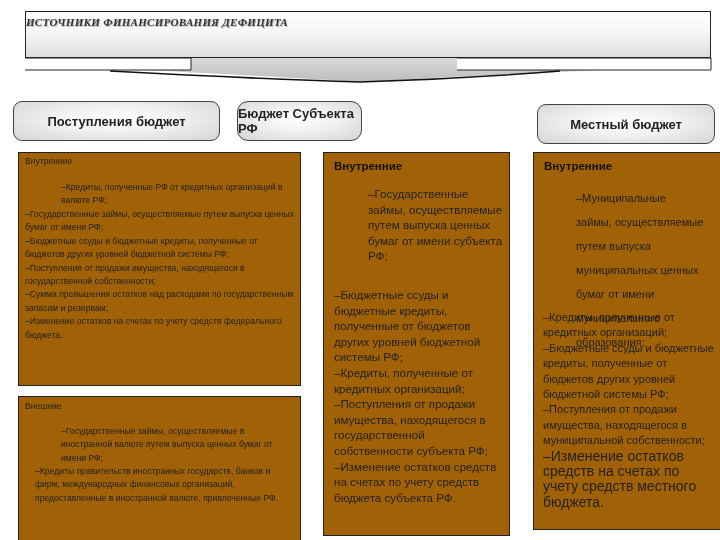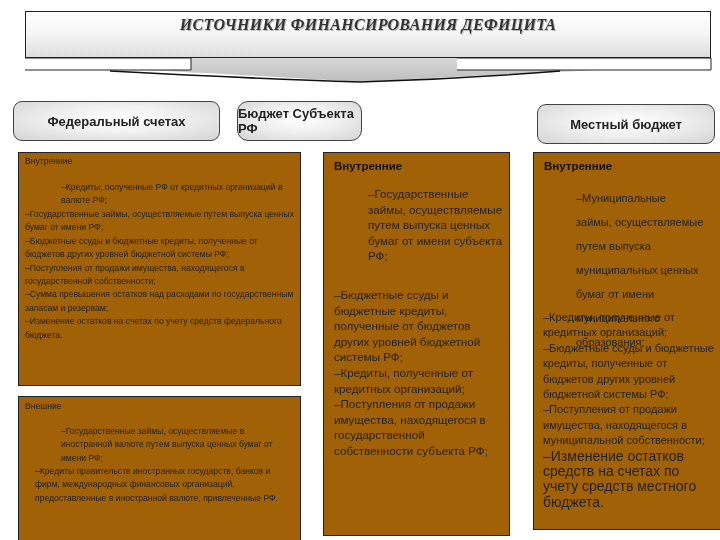--- a/index.html
+++ b/index.html
@@ -10,24 +10,24 @@
     color: #111;
   }
   .banner {
     position: absolute; left: 25px; top: 11px; width: 686px; height: 47px;
     border: 1px solid #222;
     background: linear-gradient(to bottom, #ffffff 0%, #f6f6f6 45%, #dedede 100%);
     box-sizing: border-box;
   }
   .banner-title {
     position: absolute; left: 0; right: 0; top: 4px;
-    text-align: center;
+    text-align: left;
     font-family: "Liberation Serif", serif;
     font-style: italic; font-weight: bold;
-    font-size: 16px; letter-spacing: 0.3px;
+    font-size: 11px; letter-spacing: 0.3px;
     color: #333;
     text-shadow: 1px 1px 0 #bbb;
   }
   .arrow-svg { position: absolute; left: 0; top: 55px; width: 720px; height: 40px; }
 
   .header-box {
     position: absolute; top: 101px; height: 40px;
     border: 1px solid #444; border-radius: 9px;
     background: radial-gradient(ellipse at 50% 45%, #ffffff 0%, #f0f0f0 45%, #d4d4d4 100%);
     box-sizing: border-box;
@@ -56,21 +56,21 @@
       <stop offset="1" stop-color="#bdbdbd"></stop>
     </linearGradient>
   </defs>
   <path d="M191 3 L191 15 L145 15 Q320 24 360 27 Q400 24 600 15 L457 15 L457 3 Z" fill="url(#ag)" stroke="none"></path>
   <path d="M25 3 L191 3 L191 15 L25 15" fill="#ffffff" stroke="#222" stroke-width="1"></path>
   <path d="M457 3 L711 3 L711 15 L457 15" fill="#ffffff" stroke="#222" stroke-width="1"></path>
   <path d="M110 16 Q260 24 360 27 Q460 24 560 16" fill="none" stroke="#111" stroke-width="1.6"></path>
 </svg>
 
 <div class="header-box" style="left:13px; width:207px;">
-  <span>Федеральный счетах</span>
+  <span>Поступления бюджет</span>
 </div>
 <div class="header-box" style="left:237px; width:125px;border-radius:11px;">
   <span>Бюджет Субъекта РФ</span>
 </div>
 <div class="header-box" style="left:537px; width:178px; top:104px;">
   <span>Местный бюджет</span>
 </div>
 
 <div class="col-box" style="left:18px; top:152px; width:283px; height:234px;">
   <div class="small-text" style="position:absolute; left:6px; top:2px;">Внутренние</div>
@@ -92,20 +92,21 @@
   </div>
 </div>
 
 <div class="col-box" style="left:323px; top:152px; width:187px; height:384px;">
   <div class="bold-label" style="position:absolute; left:10px; top:7px;">Внутренние</div>
   <div class="big-text" style="position:absolute; left:44px; right:6px; top:33px;">–Государственные займы, осуществляемые путем выпуска ценных бумаг от имени субъекта РФ;</div>
   <div style="position:absolute; left:10px; right:4px; top:134px;">
     <div class="big-text">–Бюджетные ссуды и бюджетные кредиты, полученные от бюджетов других уровней бюджетной системы РФ;</div>
     <div class="big-text">–Кредиты, полученные от кредитных организаций;</div>
     <div class="big-text">–Поступления от продажи имущества, находящегося в государственной собственности субъекта РФ;</div>
+    <div class="big-text">–Изменение остатков средств на счетах по учету средств бюджета субъекта РФ.</div>
   </div>
 </div>
 
 <div class="col-box" style="left:533px; top:152px; width:190px; height:378px;">
   <div class="bold-label" style="position:absolute; left:10px; top:7px;">Внутренние</div>
   <div class="big-text" style="position:absolute; left:42px; right:18px; top:33px; font-size:11px; line-height:24px;">–Муниципальные займы, осуществляемые путем выпуска муниципальных ценных бумаг от имени муниципального образования;</div>
   <div style="position:absolute; left:9px; right:6px; top:157px;">
     <div class="big-text" style="font-size:11px; line-height:15.4px;">–Кредиты, полученные от кредитных организаций;</div>
     <div class="big-text" style="font-size:11px; line-height:15.4px;">–Бюджетные ссуды и бюджетные кредиты, полученные от бюджетов других уровней бюджетной системы РФ;</div>
     <div class="big-text" style="font-size:11px; line-height:15.4px;">–Поступления от продажи имущества, находящегося в муниципальной собственности;</div>

